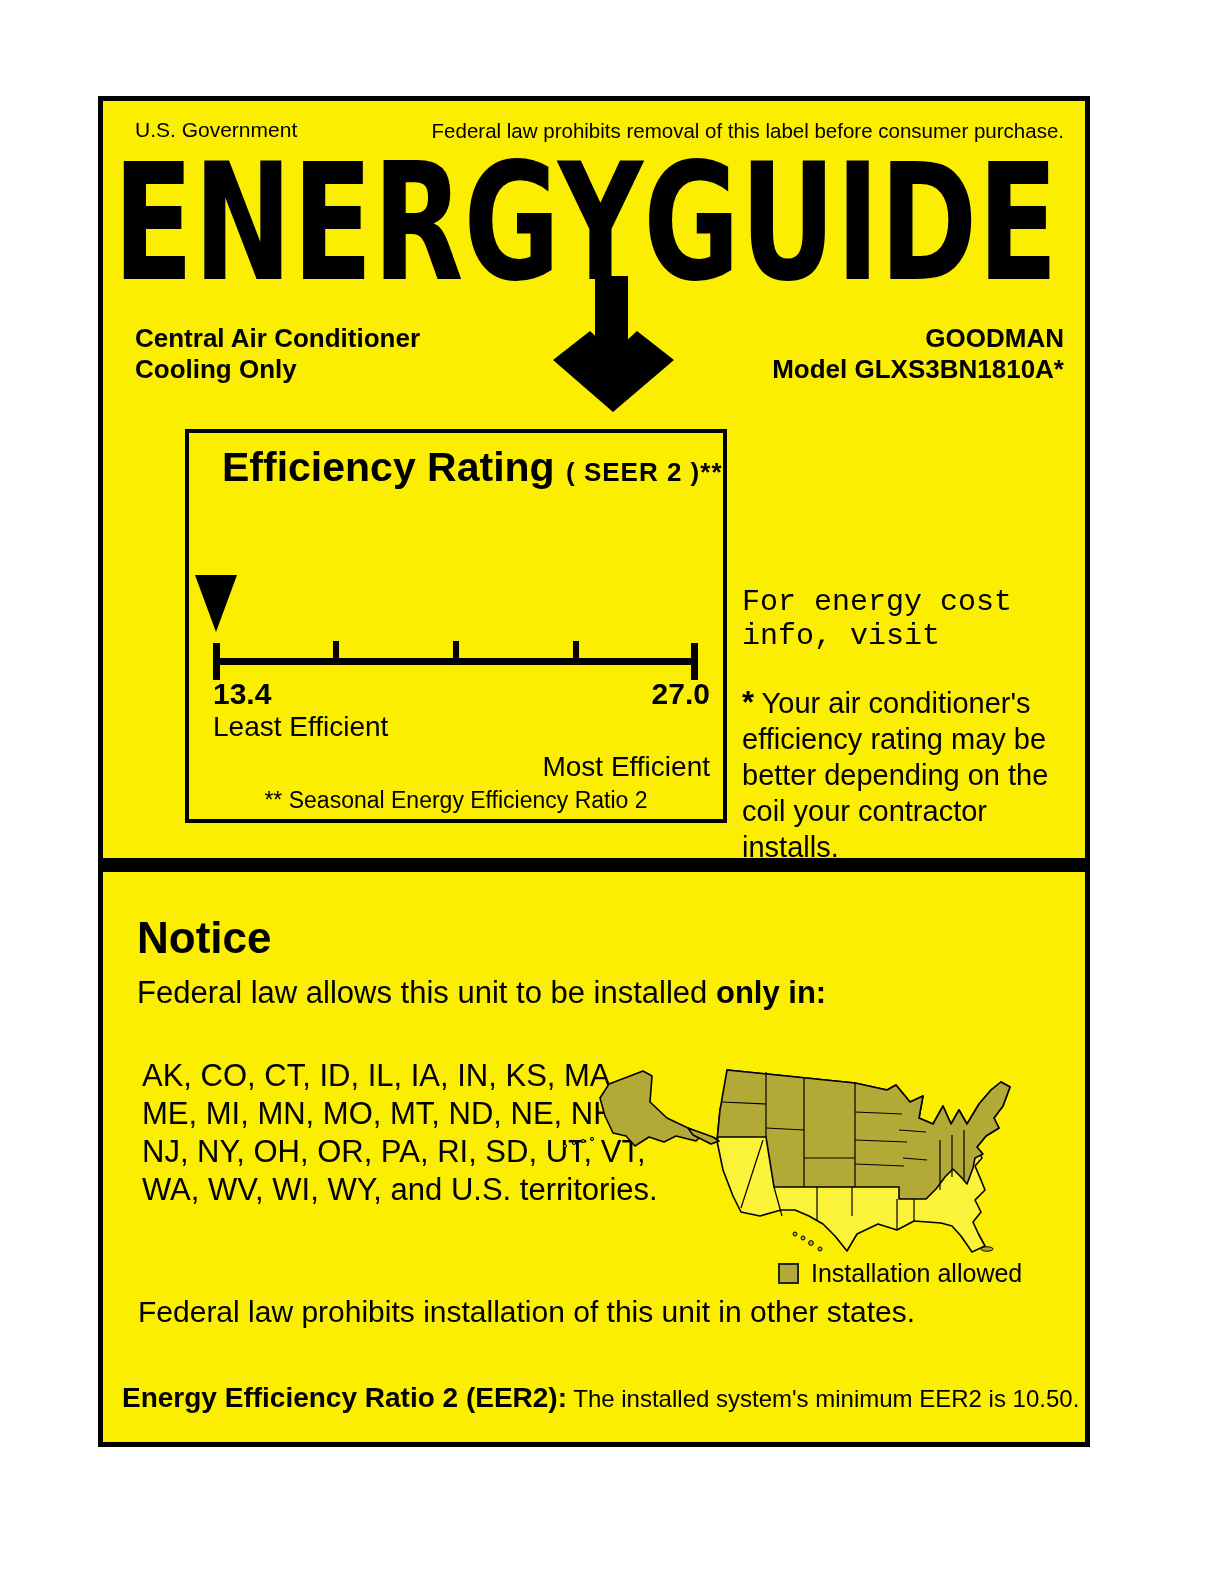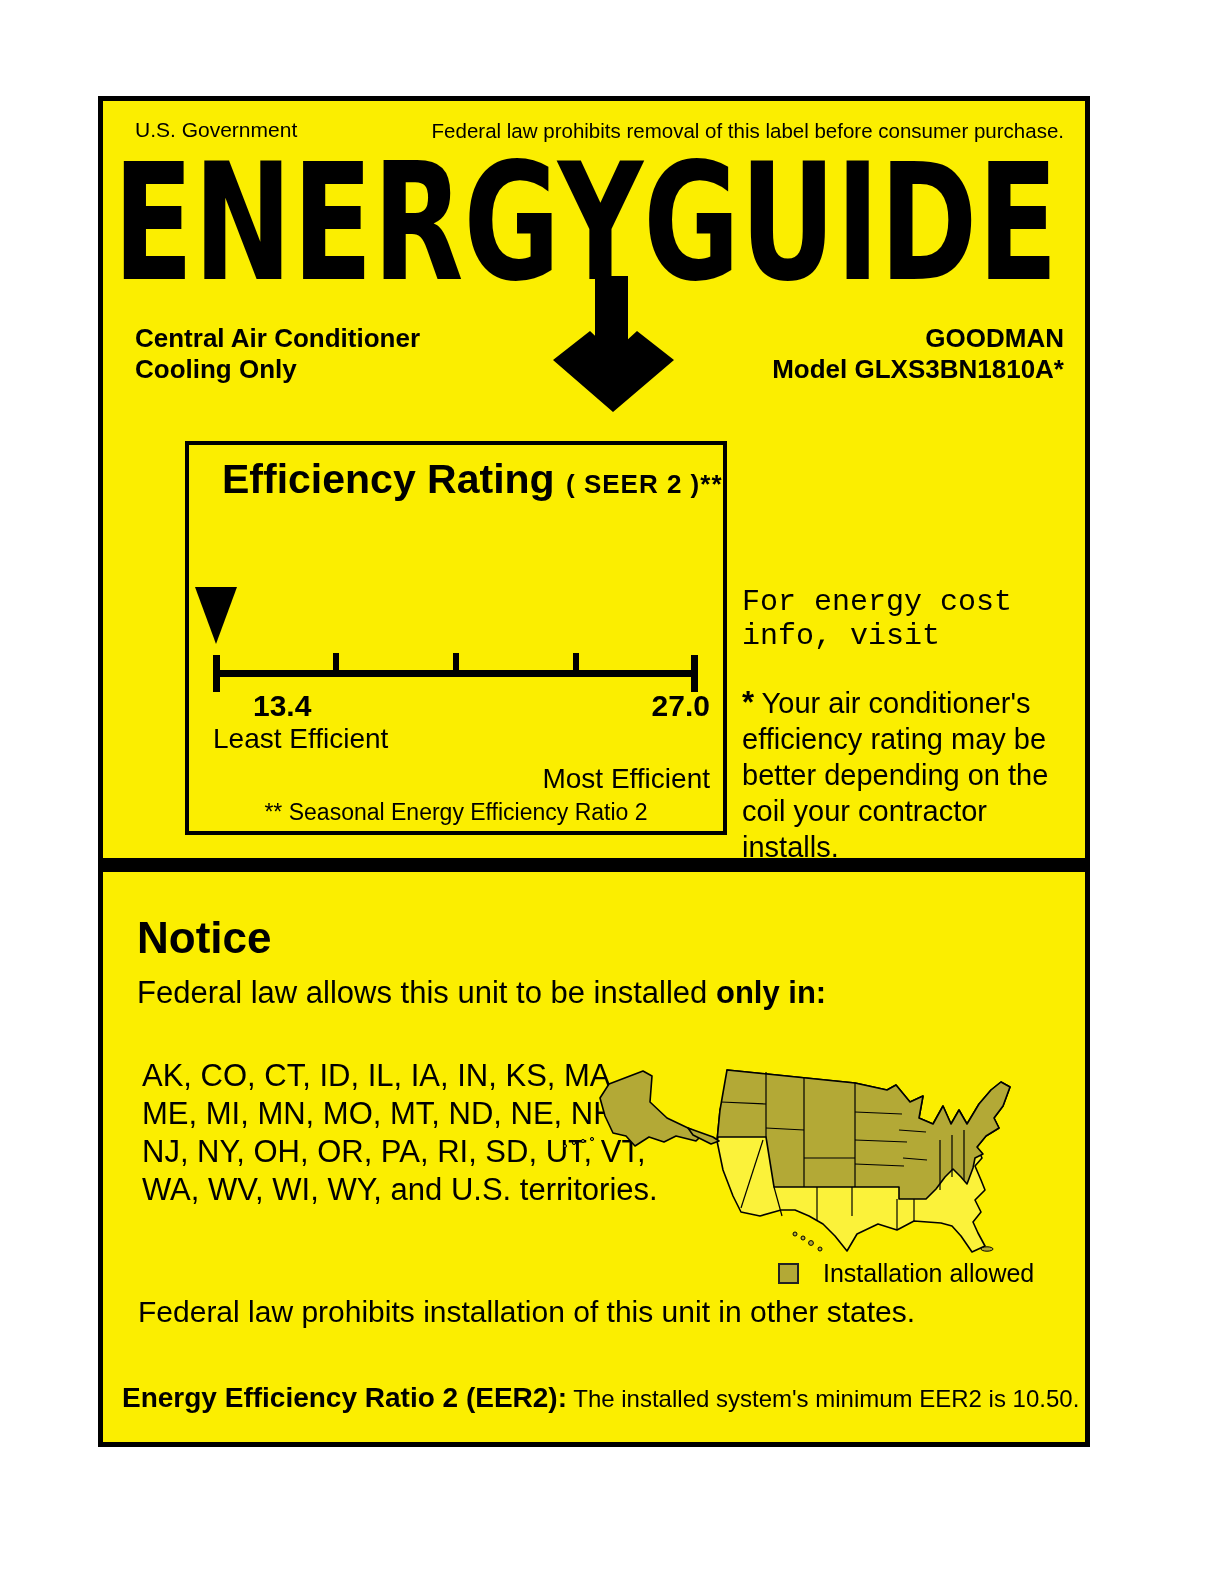--- a/index.html
+++ b/index.html
@@ -21,30 +21,30 @@
   .hdr-right{right:21px;top:18px;font-size:20.5px;color:var(--ink);}
   
   .logo-svg{left:7px;top:57px;}
   .logo-text{font-family:"DejaVu Sans",sans-serif;font-weight:bold;fill:var(--ink);}
   .arrow-svg{left:449px;top:175px;}
   .arrow-shape{fill:var(--ink);}
   
   .prod-left{left:32px;top:222px;font-size:26px;line-height:31px;color:var(--ink);}
   .prod-right{right:21px;top:222px;font-size:26px;line-height:31px;text-align:right;color:var(--ink);}
   
-  .eff-box{left:82px;top:340px;width:542px;height:394px;border:4px solid var(--ink);text-decoration:underline;}
+  .eff-box{left:82px;top:328px;width:542px;height:394px;border:4px solid var(--ink);text-decoration:underline;}
   .eff-title{left:33px;top:11px;font-size:41px;color:var(--ink);white-space:nowrap;}
   .eff-seer{font-size:26px;letter-spacing:1px;}
   .eff-value{left:8px;top:56px;font-size:82px;letter-spacing:-2px;color:var(--ink);}
   .eff-marker{left:6px;top:142px;width:0;height:0;border-left:21px solid transparent;
               border-right:21px solid transparent;border-top:57px solid var(--ink);}
   .scale-line{left:24px;top:225px;width:485px;height:7px;background:var(--ink);}
   .scale-cap{top:210px;width:7px;height:37px;background:var(--ink);}
   .scale-tick{top:208px;width:6px;height:17px;background:var(--ink);}
-  .scale-min-num{left:24px;top:244px;font-size:30px;color:var(--ink);margin-left:40px;}
+  .scale-min-num{left:24px;top:244px;font-size:30px;color:var(--ink);}
   .scale-min-cap{left:24px;top:278px;font-size:28px;color:var(--ink);}
   .scale-max-num{right:13px;top:244px;font-size:30px;text-align:center;color:var(--ink);}
   .scale-max-cap{right:13px;top:278px;font-size:28px;text-align:center;color:var(--ink);margin-top:40px;}
   .range-cap{left:0;top:312px;width:100%;text-align:center;font-size:33px;color:var(--ink);}
   .range-foot{left:0;top:354px;width:100%;text-align:center;font-size:23px;color:var(--ink);}
   
   .cost1{left:639px;top:484px;font-size:30px;color:var(--ink);font-family:Liberation Mono, monospace;}
   .cost2{left:639px;top:519px;font-size:30px;color:var(--ink);}
   .coil-note{left:639px;top:584px;width:332px;font-size:29px;line-height:36px;color:var(--ink);}
   .coil-note .mark{font-weight:bold;font-size:31px;}
@@ -52,21 +52,21 @@
   .divider{left:0;top:757px;width:982px;height:14px;background:var(--ink);}
   
   .notice-h{left:34px;top:812px;font-size:44px;color:var(--ink);}
   .notice-intro{left:34px;top:874px;font-size:31px;color:var(--ink);}
   .states{left:39px;top:956px;font-size:31px;line-height:38px;color:var(--ink);}
   .map-svg{left:452px;top:939px;}
   .map-outline{fill:var(--map-land);stroke:var(--ink);stroke-width:1.6;stroke-linejoin:round;}
   .map-allowed{fill:var(--map-allowed);stroke:var(--ink);stroke-width:1.6;stroke-linejoin:round;}
   .map-border{fill:none;stroke:var(--ink);stroke-width:1.2;}
   .map-isle{fill:var(--map-allowed);stroke:var(--ink);stroke-width:1;}
-  .legend{left:675px;top:1158px;display:flex;align-items:center;gap:24px;}
+  .legend{left:675px;top:1158px;display:flex;align-items:center;gap:12px;}
   .legend-swatch{width:21px;height:21px;background:var(--map-allowed);border:2px solid #222;}
   .legend-label{font-size:25px;color:var(--ink);}
   .prohibit{left:35px;top:1194px;font-size:30px;color:var(--ink);}
   .eer2{left:19px;top:1281px;font-size:24px;color:var(--ink);}
   .eer2 .lbl{font-weight:bold;font-size:28px;}
 </style>
 </head>
 <body>
 
 <div class="page">

